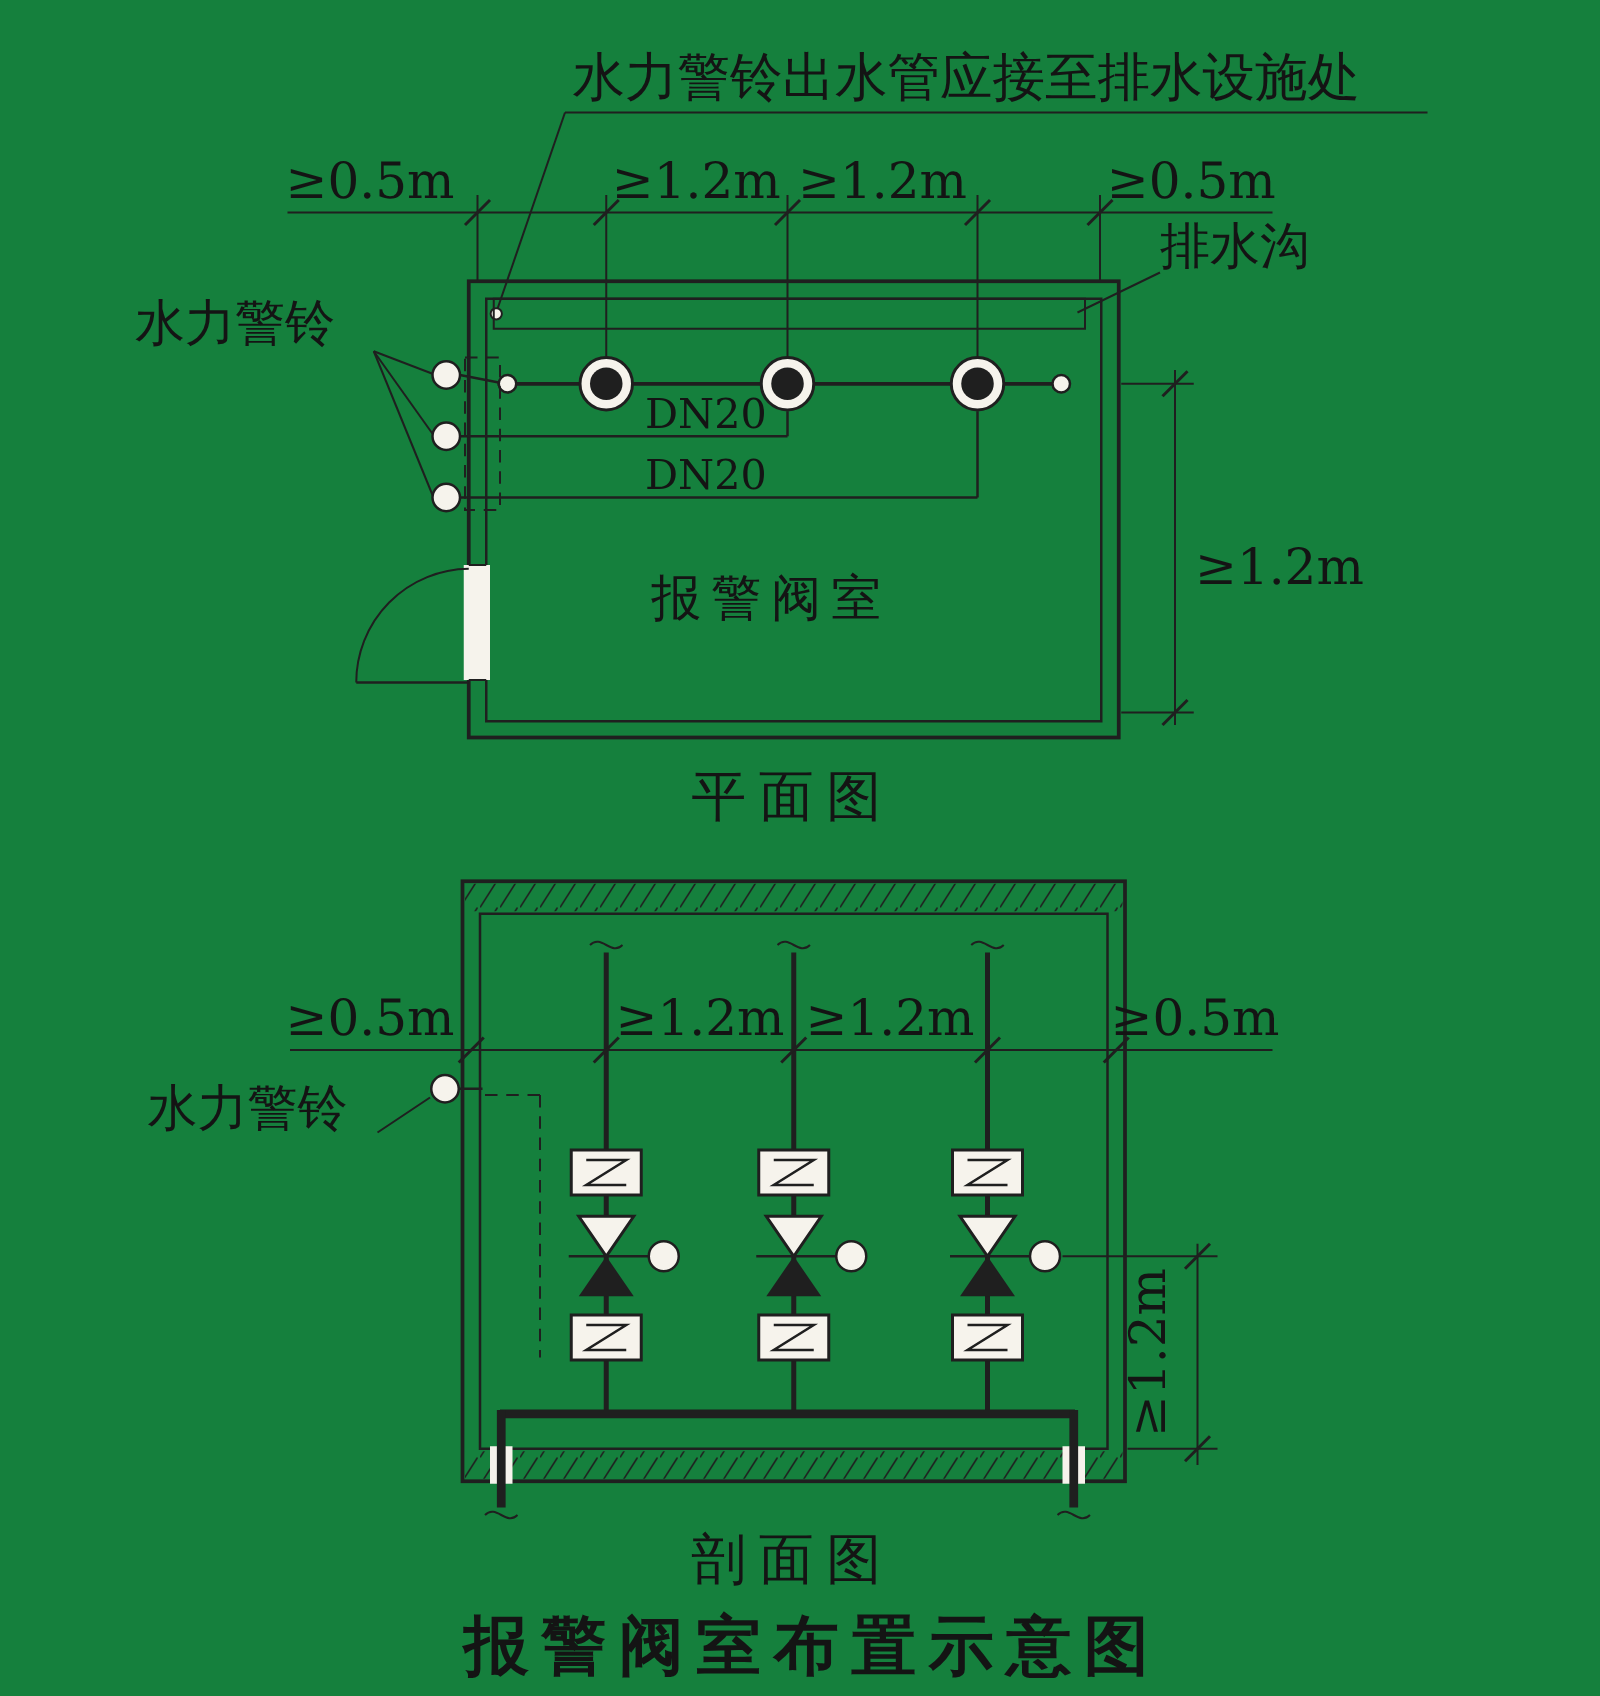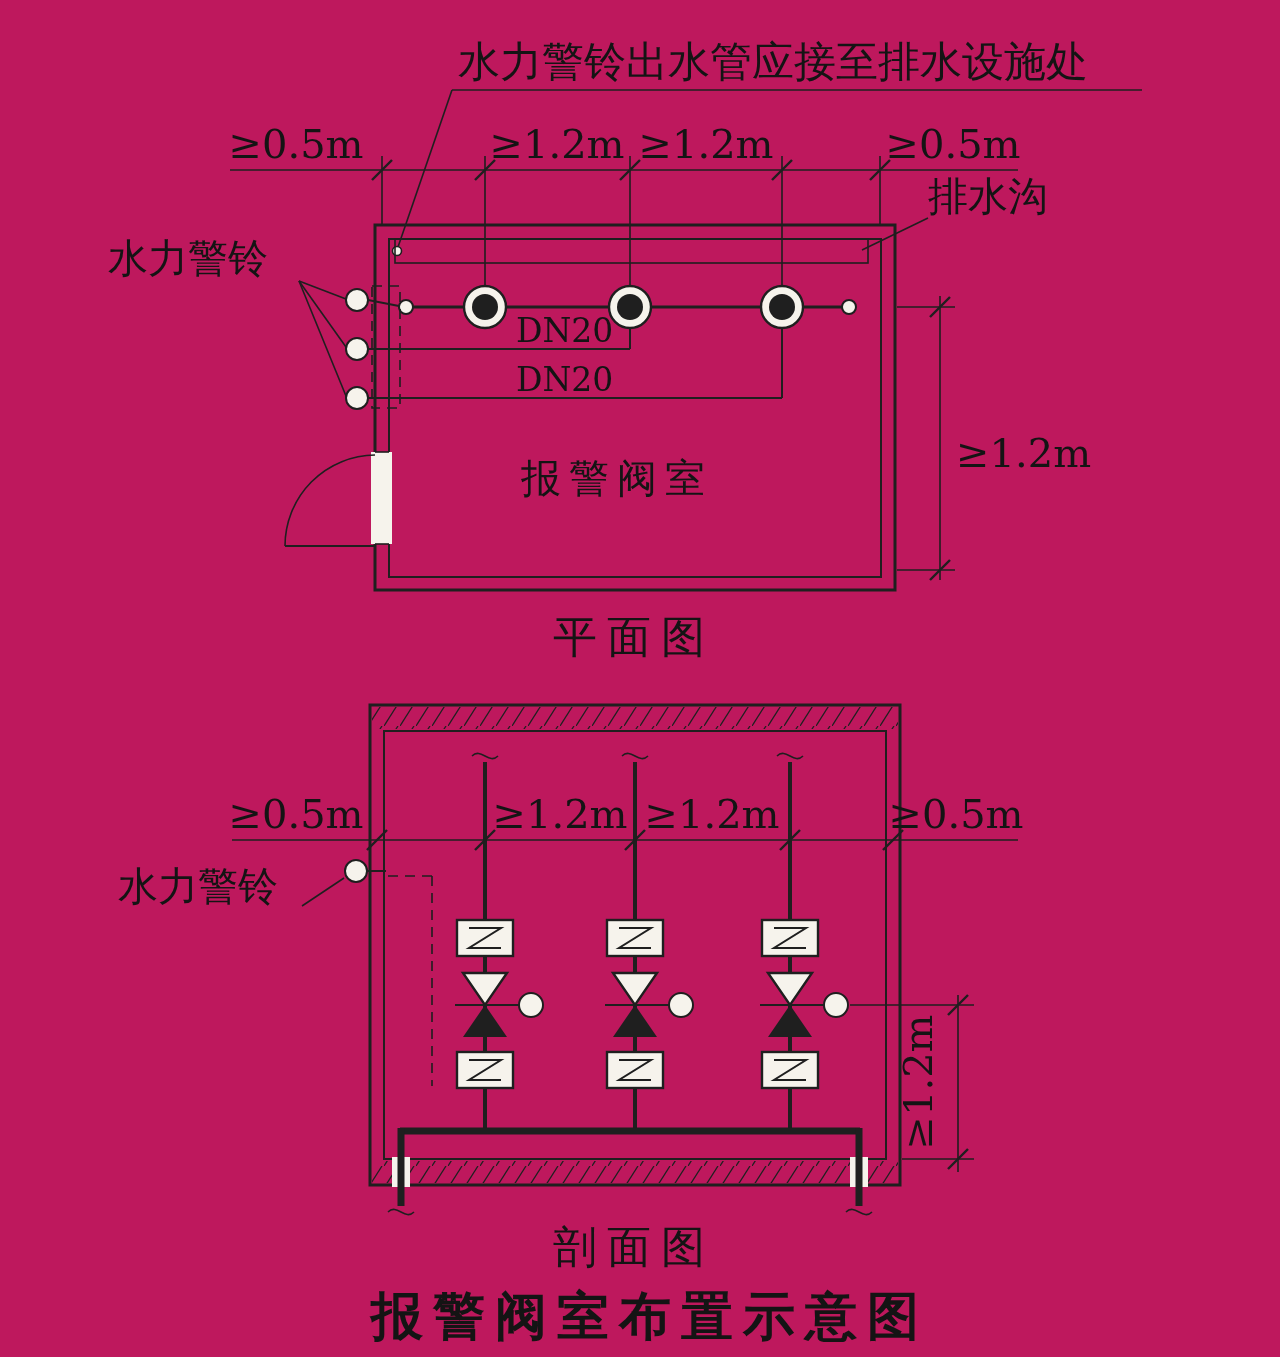--- a/index.html
+++ b/index.html
@@ -1,16 +1,16 @@
 <!DOCTYPE html>
 <html><head>
 <meta charset="utf-8">
 <style>
   html,body{margin:0;padding:0;background:#f6f3ec;}
-  .page{width:1280px;height:1357px;position:relative;background:#be185d;}
+  .page{width:1280px;height:1357px;position:relative;background:#15803d;}
   svg{display:block;}
   .ln{stroke:#1f1f1f;stroke-width:2;fill:none;stroke-linecap:butt;}
   .thin{stroke-width:1.6;}
   .med{stroke-width:2.4;}
   .thick{stroke-width:3;}
   .pipe{stroke-width:4;}
   .heavy{stroke-width:7;}
   .dash{stroke-dasharray:10 7;}
   .paper{fill:#f6f3ec;}
   .inkfill{fill:#1f1f1f;}

